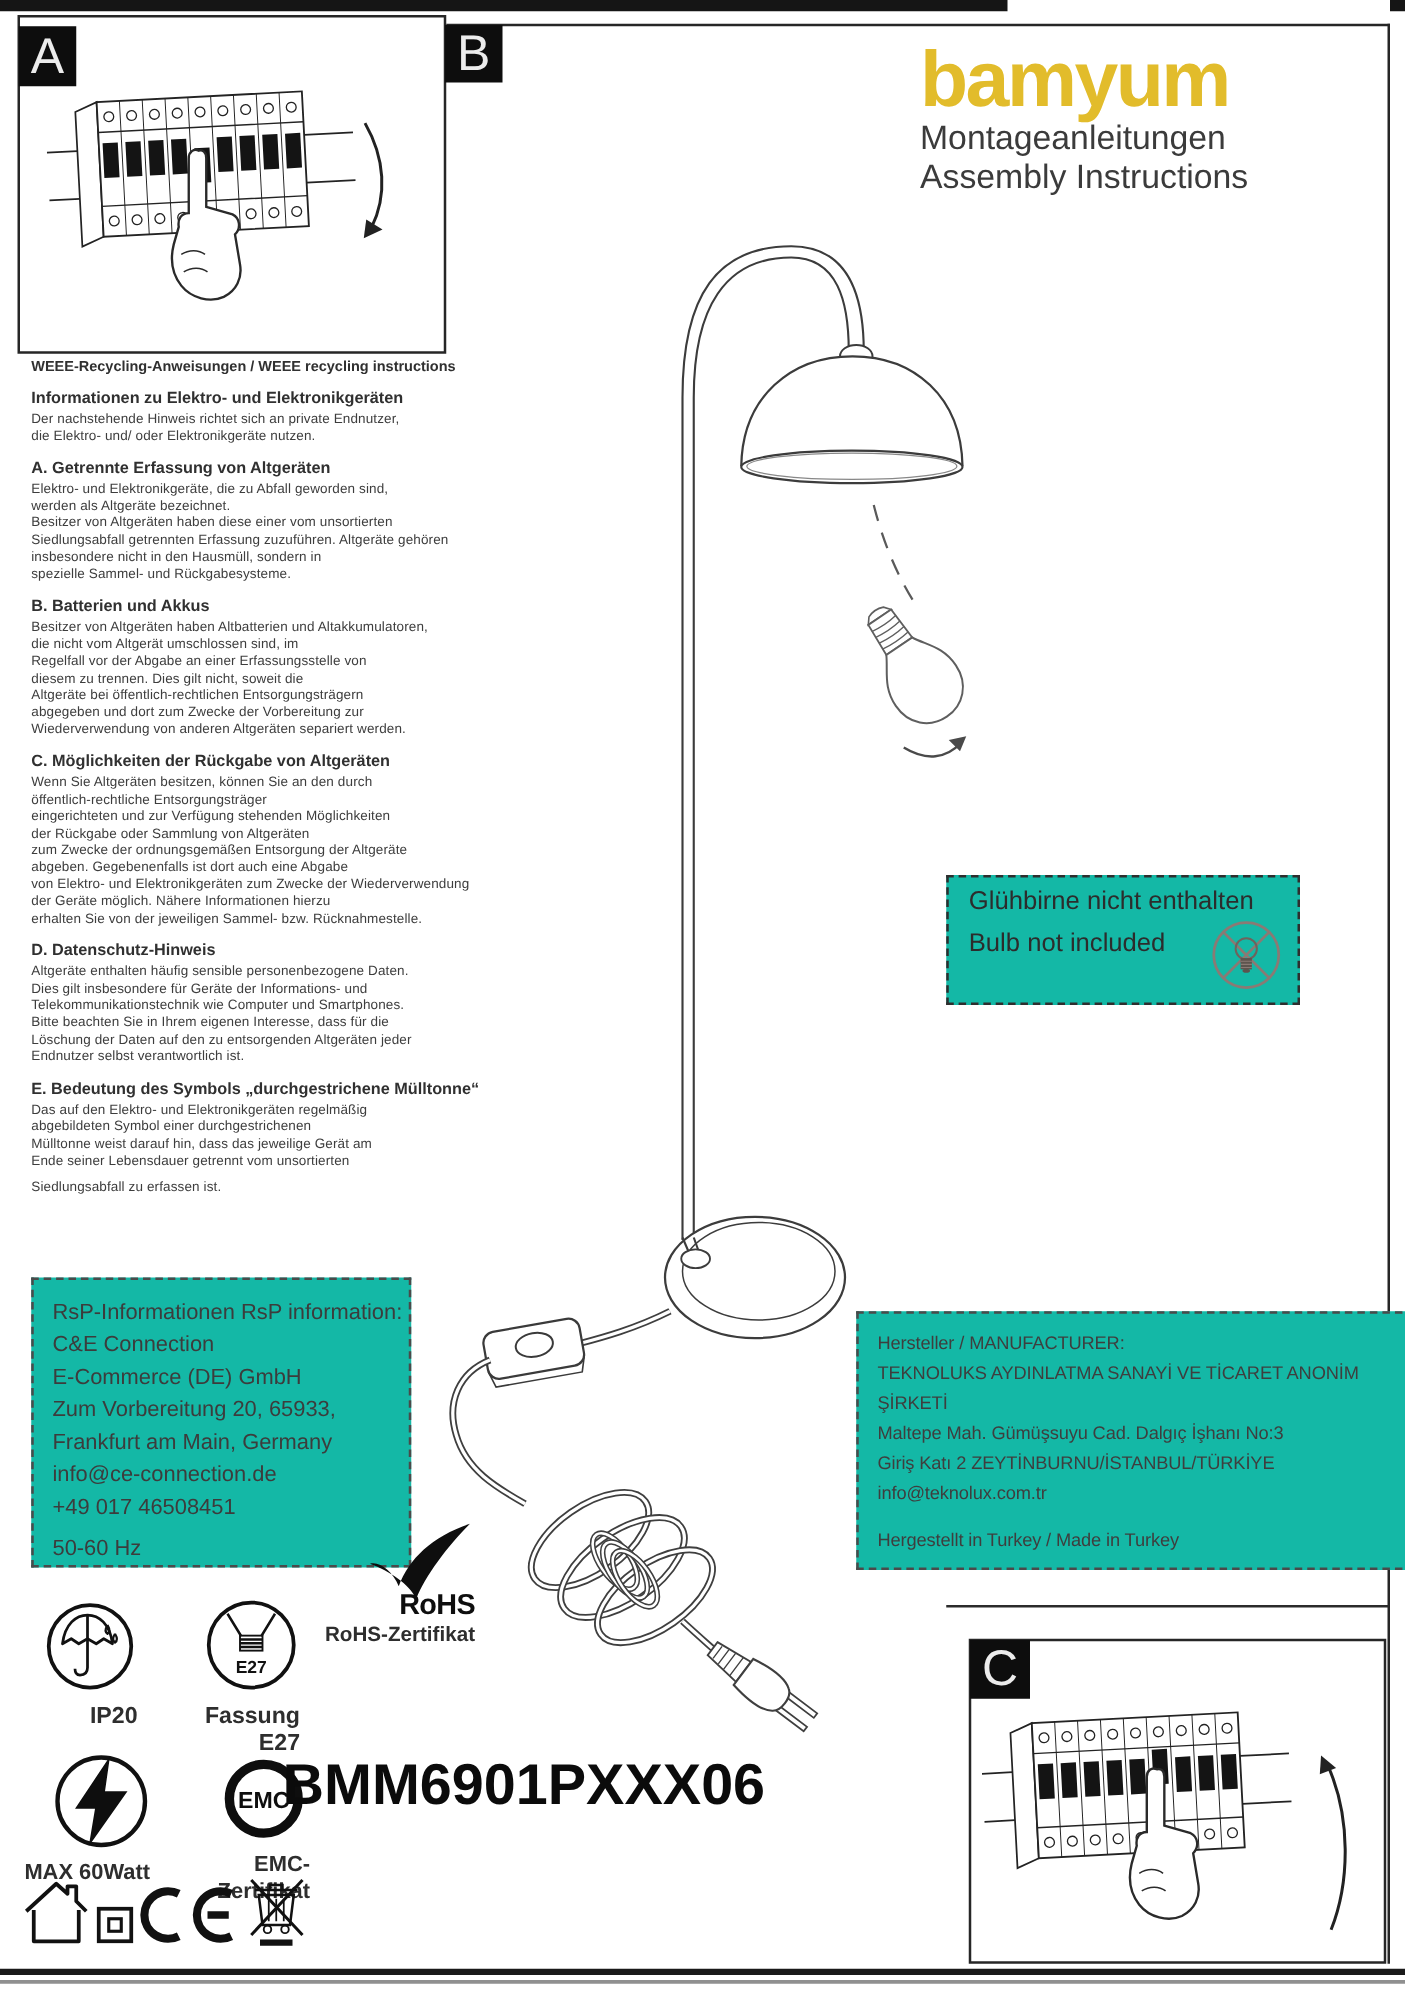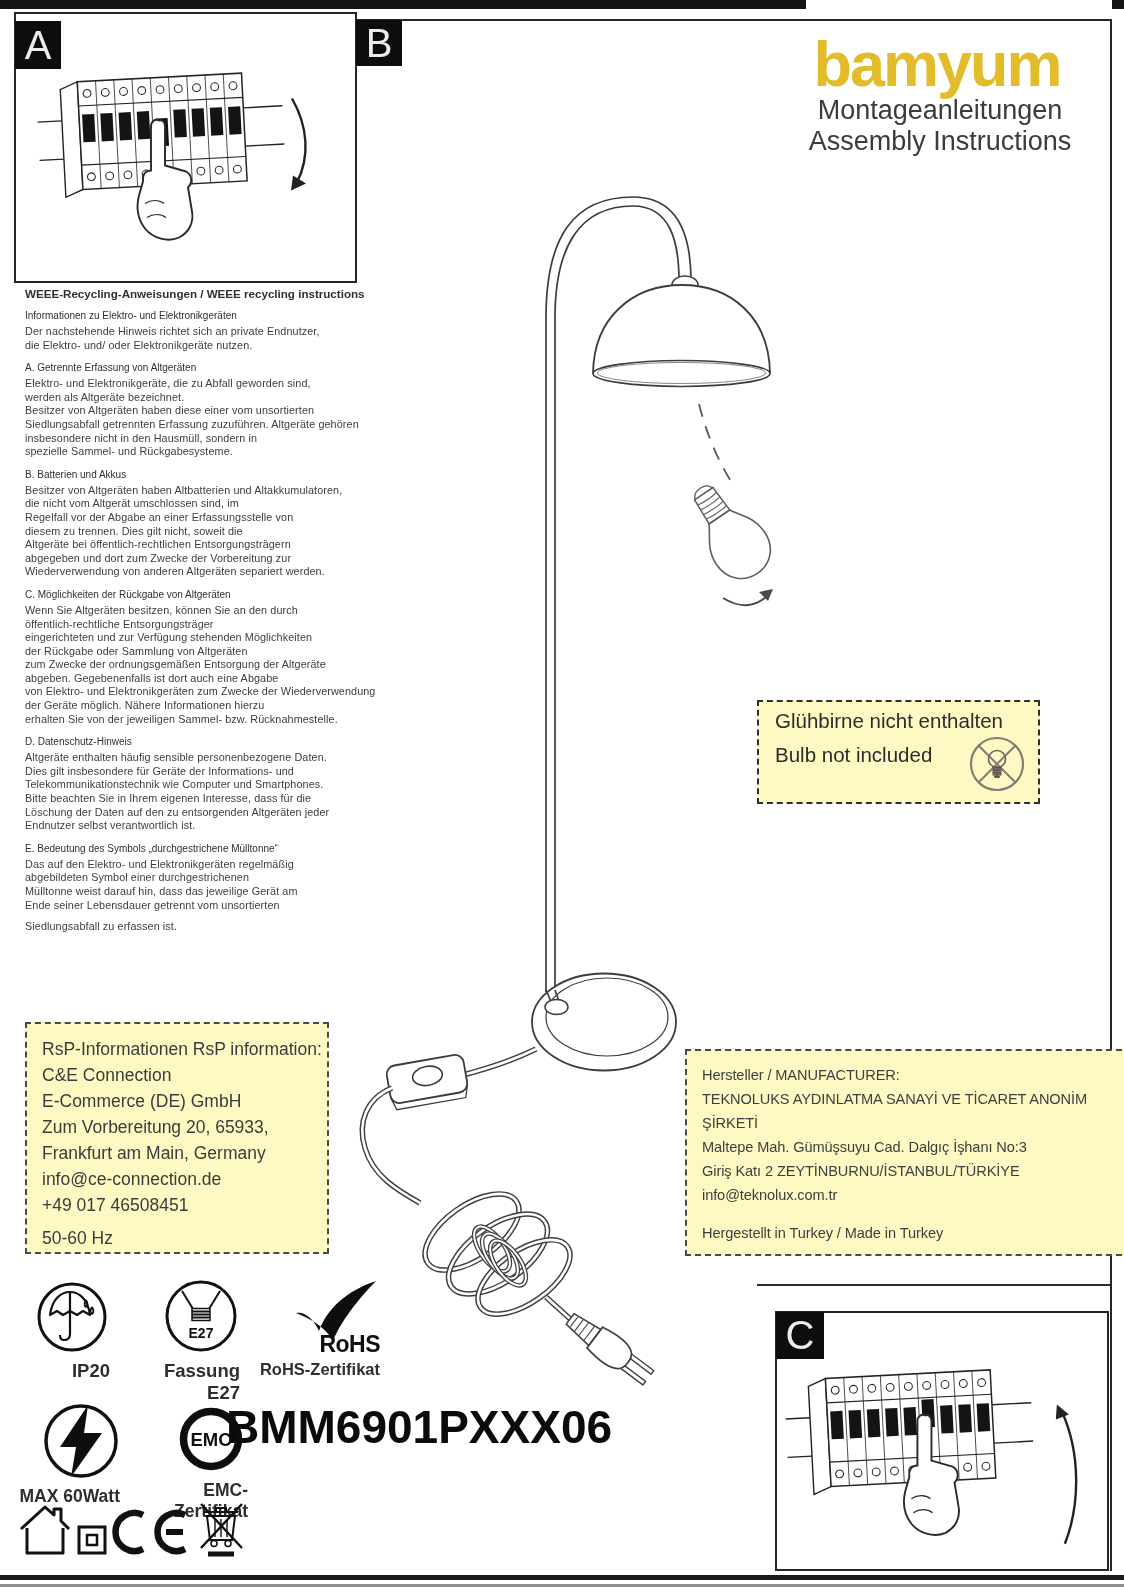--- a/index.html
+++ b/index.html
@@ -20,52 +20,52 @@
   #c-divider { left:757px; top:1284px; width:354px; height:2px; background:#2b2b2b; }
   #panel-c { left:775px; top:1311px; width:334px; height:260px; border:2px solid #262626; background:#fff; }
   .chip { background:#0d0d0d; color:#ececec; display:flex; align-items:center; justify-content:center;
           font-size:40px; font-weight:400; z-index:5; }
   #chip-a { left:15px; top:21px; width:46px; height:48px; }
   #chip-b { left:356px; top:20px; width:46px; height:46px; }
   #chip-c { left:776px; top:1312px; width:48px; height:47px; }
   .panel-art { position:absolute; left:0; top:0; width:100%; height:100%; }
 
   
-  #brand { left:780px; top:33px; width:320px; text-align:center; }
+  #brand { left:736px; top:33px; width:320px; text-align:left; }
   #brand-logo { font-size:63px; line-height:62px; font-weight:bold; letter-spacing:-2px; color:#e2bc2b; padding-right:6px; }
   .brand-sub { font-size:27px; line-height:31px; color:#3b3b3b; }
 
   
   #weee { left:25px; top:287px; width:432px; color:#3d3d3d; }
   #weee .weee-title { font-size:11.6px; font-weight:bold; color:#303030; margin-bottom:2px; }
-  #weee h4 { font-size:10px; font-weight:normal; color:#303030; margin:10px 0 4px 0; }
+  #weee h4 { font-size:13px; font-weight:bold; color:#303030; margin:10px 0 4px 0; }
   #weee p  { font-size:10.8px; line-height:13.6px; white-space:pre-line; letter-spacing:0.1px; }
   #weee .closing { margin-top:8px; }
 
   
-  .dash-box { border:2px dashed #4a4a4a; background:#fef9c3; }
+  .dash-box { border:2px dashed #4a4a4a; background:#14b8a6; }
   #rsp-box  { left:25px; top:1022px; width:304px; height:232px; padding:12px 0 0 15px;
               font-size:17.5px; line-height:26px; color:#3c3c3c; }
   #rsp-box .freq { margin-top:7px; }
   #manu-box { left:685px; top:1049px; width:457px; height:207px; padding:12px 0 0 15px;
               font-weight:normal; font-size:14.6px; line-height:24px; color:#3e3e3e; letter-spacing:-0.1px; }
   #manu-box .made { margin-top:14px; }
   #bulb-box { left:757px; top:700px; width:283px; height:104px; border-color:#2e2e2e; }
   #bulb-box .l1 { position:absolute; left:16px; top:7px;  font-size:20.5px; color:#2c2c2c; }
   #bulb-box .l2 { position:absolute; left:16px; top:41px; font-size:20.5px; color:#2c2c2c; }
   #bulb-box svg { position:absolute; right:12px; top:33px; }
 
   
   #lamp-svg { left:340px; top:160px; width:470px; height:1240px; }
 
   
   .badge { position:absolute; text-align:right; }
   #badge-ip20 { left:22px;  top:1280px; width:88px; }
   #badge-e27  { left:136px; top:1280px; width:104px; }
-  #badge-rohs { left:254px; top:1279px; width:126px; }
+  #badge-rohs { left:254px; top:1217px; width:126px; }
   #badge-max  { left:16px;  top:1402px; width:104px; }
   #badge-emc  { left:136px; top:1406px; width:112px; }
   .badge-label { font-weight:bold; color:#2e2e2e; font-size:18.5px; margin-top:2px; }
   #badge-rohs .badge-label { font-size:16.5px; }
   #badge-max .badge-label, #badge-emc .badge-label { font-size:17.5px; }
   #badge-rohs .mark { font-size:23px; font-weight:bold; color:#0e0e0e; margin-top:-14px; letter-spacing:-0.5px; }
   #product-code { left:226px; top:1400px; font-size:46px; font-weight:bold; color:#0b0b0b; }
   #cert-icons { left:16px; top:1500px; }
 </style>
 </head>

